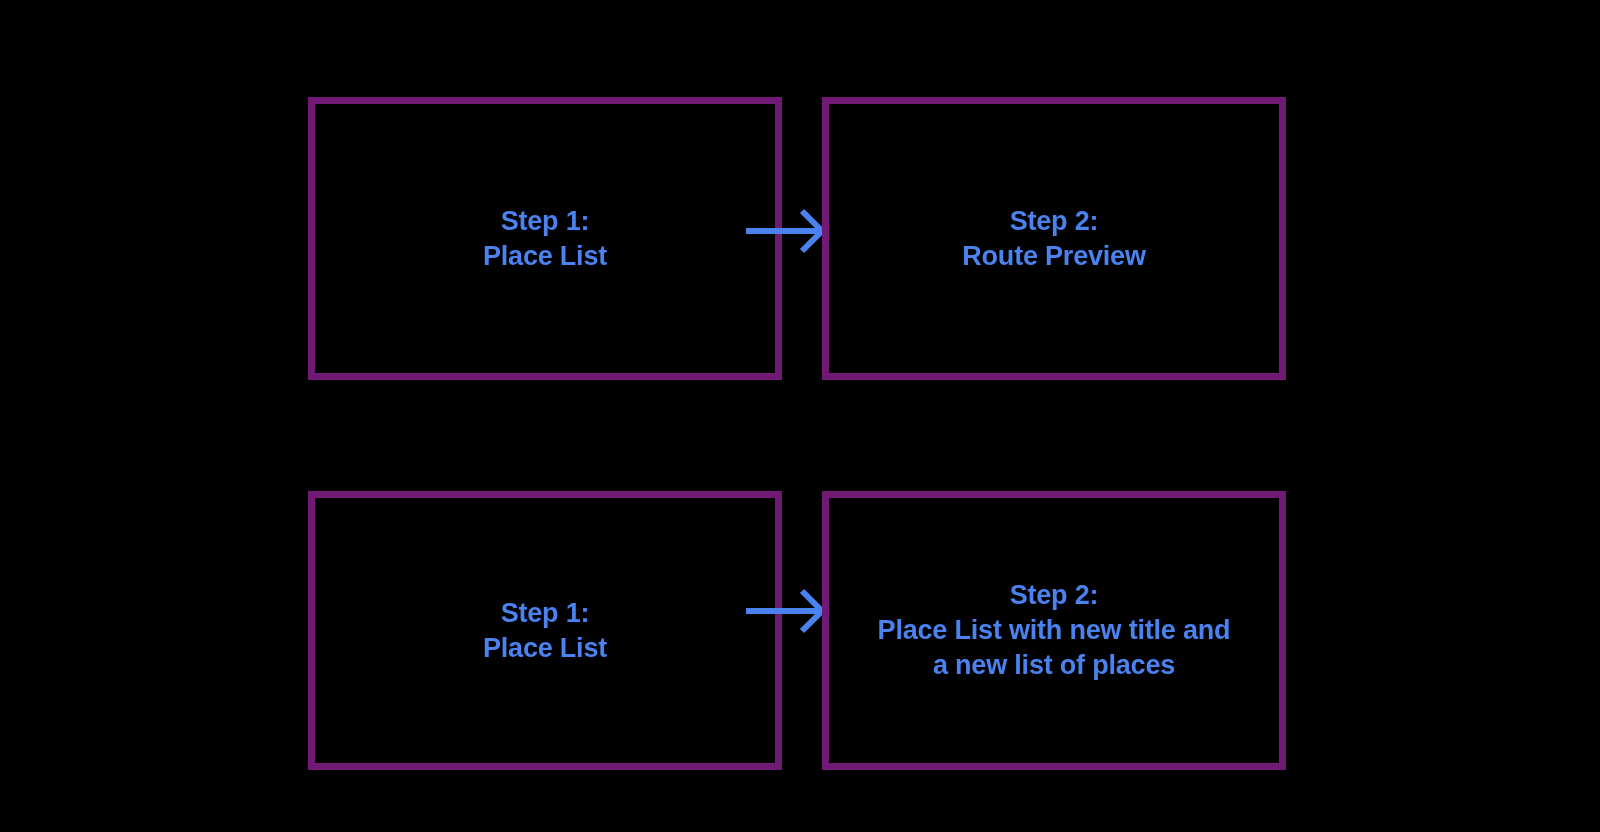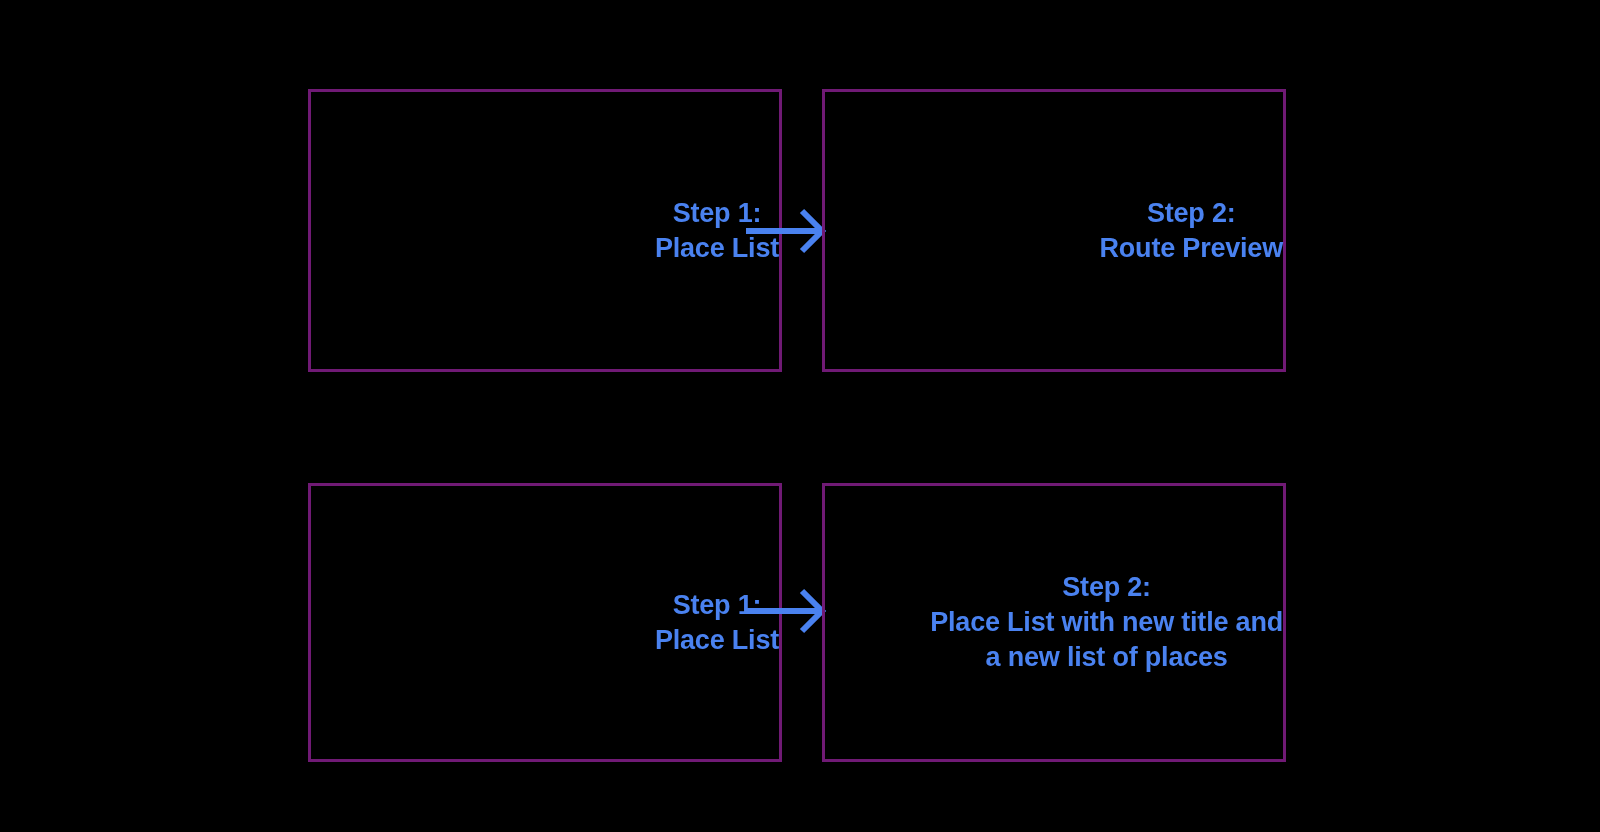--- a/index.html
+++ b/index.html
@@ -14,25 +14,26 @@
   #canvas {
     position: relative;
     width: 1600px;
     height: 832px;
     background: #000000;
     overflow: hidden;
   }
   .flow-box {
     position: absolute;
     box-sizing: border-box;
-    border: 3px solid #701a75;
+    border: 7px solid #701a75;
     background: transparent;
     display: flex;
     align-items: center;
-    justify-content: flex-end;
+    justify-content: center;
+    margin-top: 8px;
   }
   .box-label {
     color: #4a82f0;
     font-family: "Liberation Sans", sans-serif;
     font-weight: bold;
     font-size: 27px;
     line-height: 35px;
     text-align: center;
     white-space: pre-line;
     letter-spacing: -0.2px;

